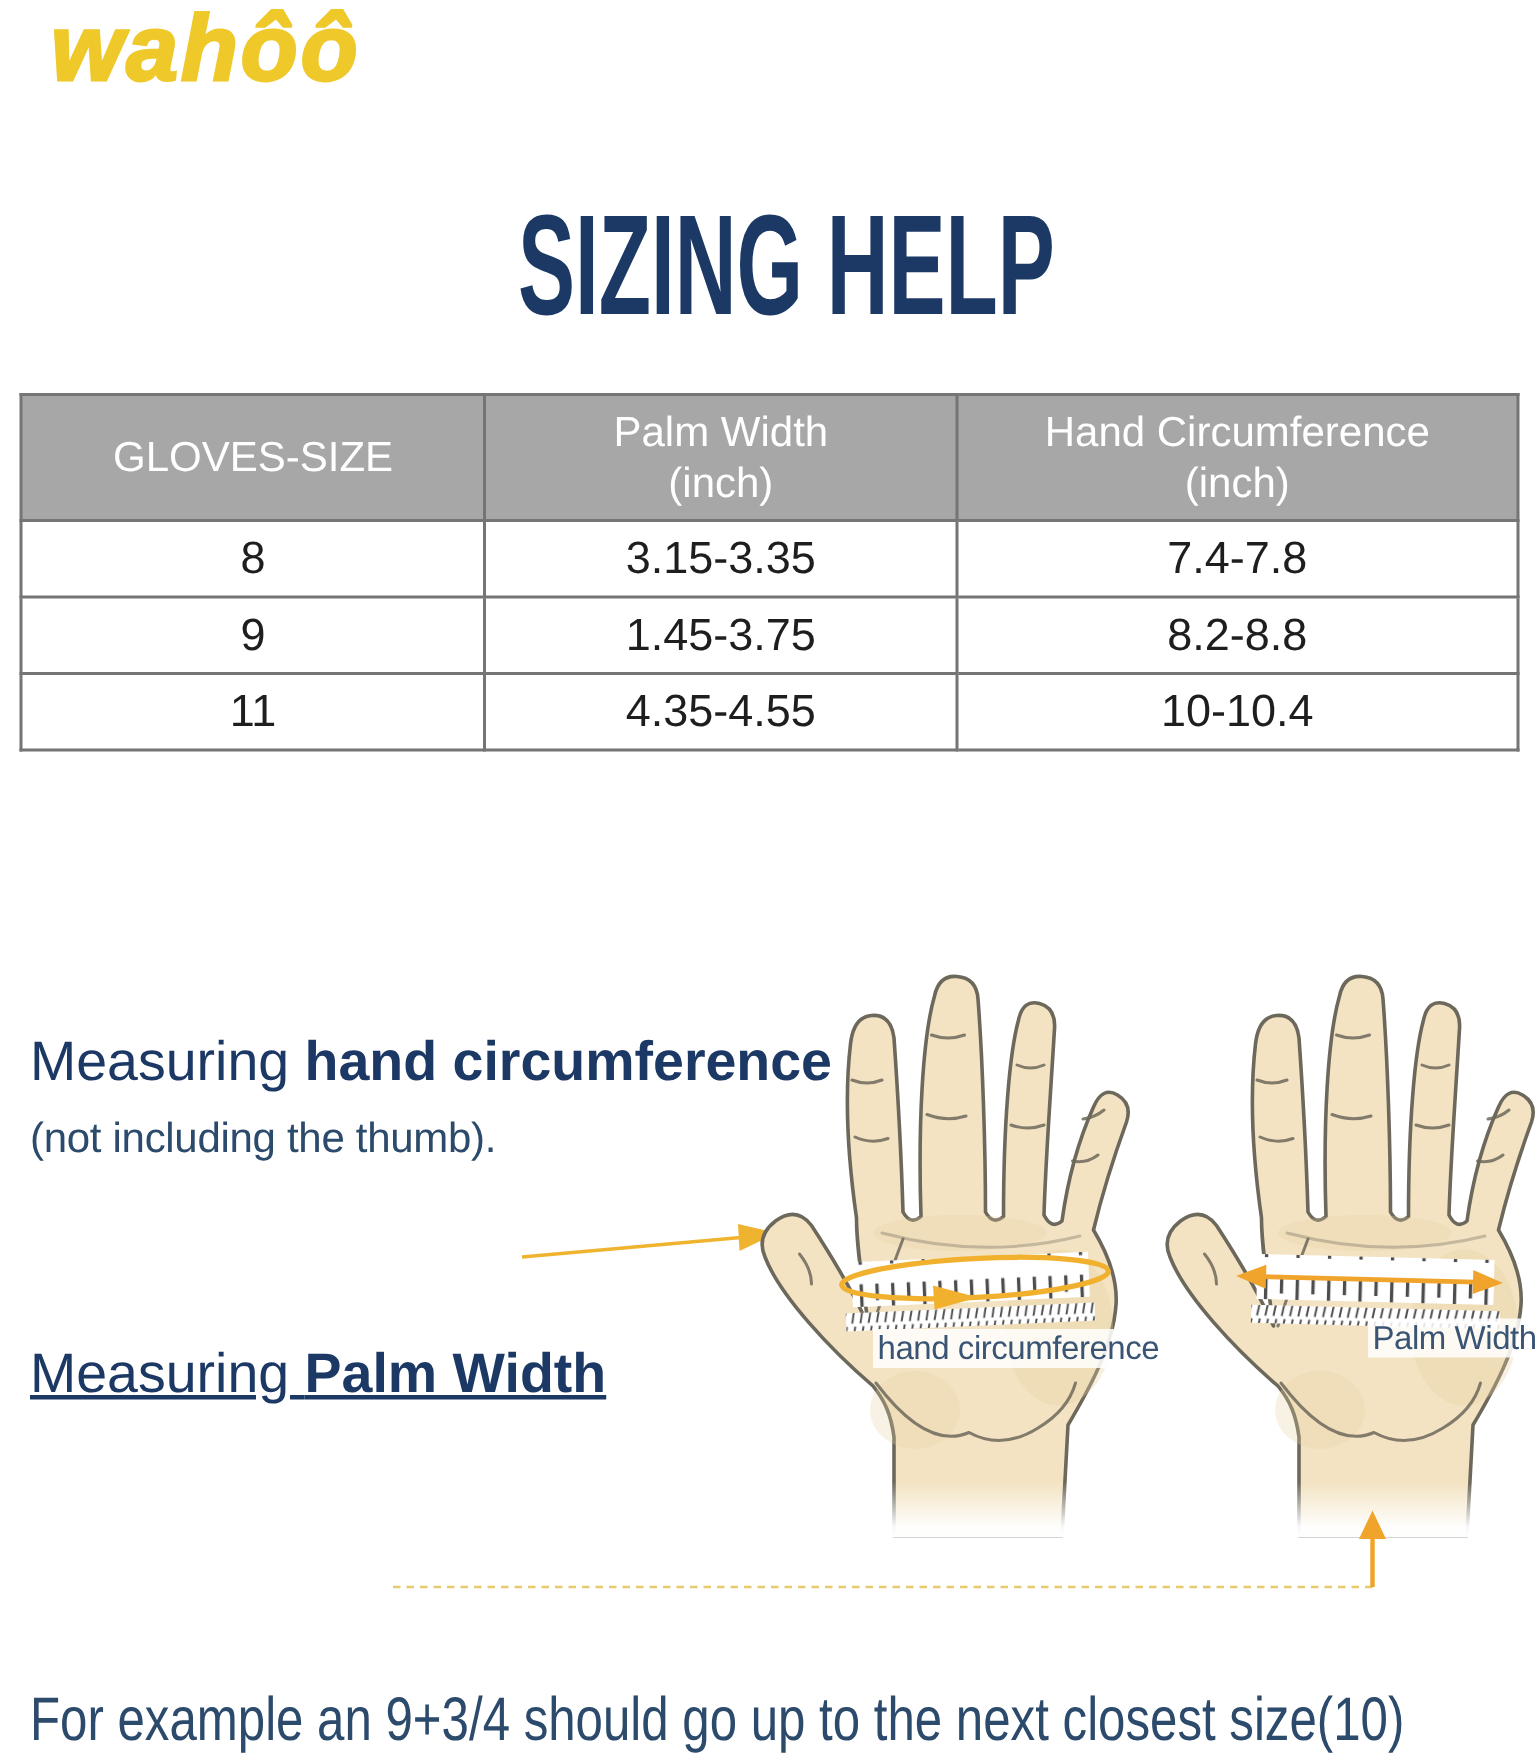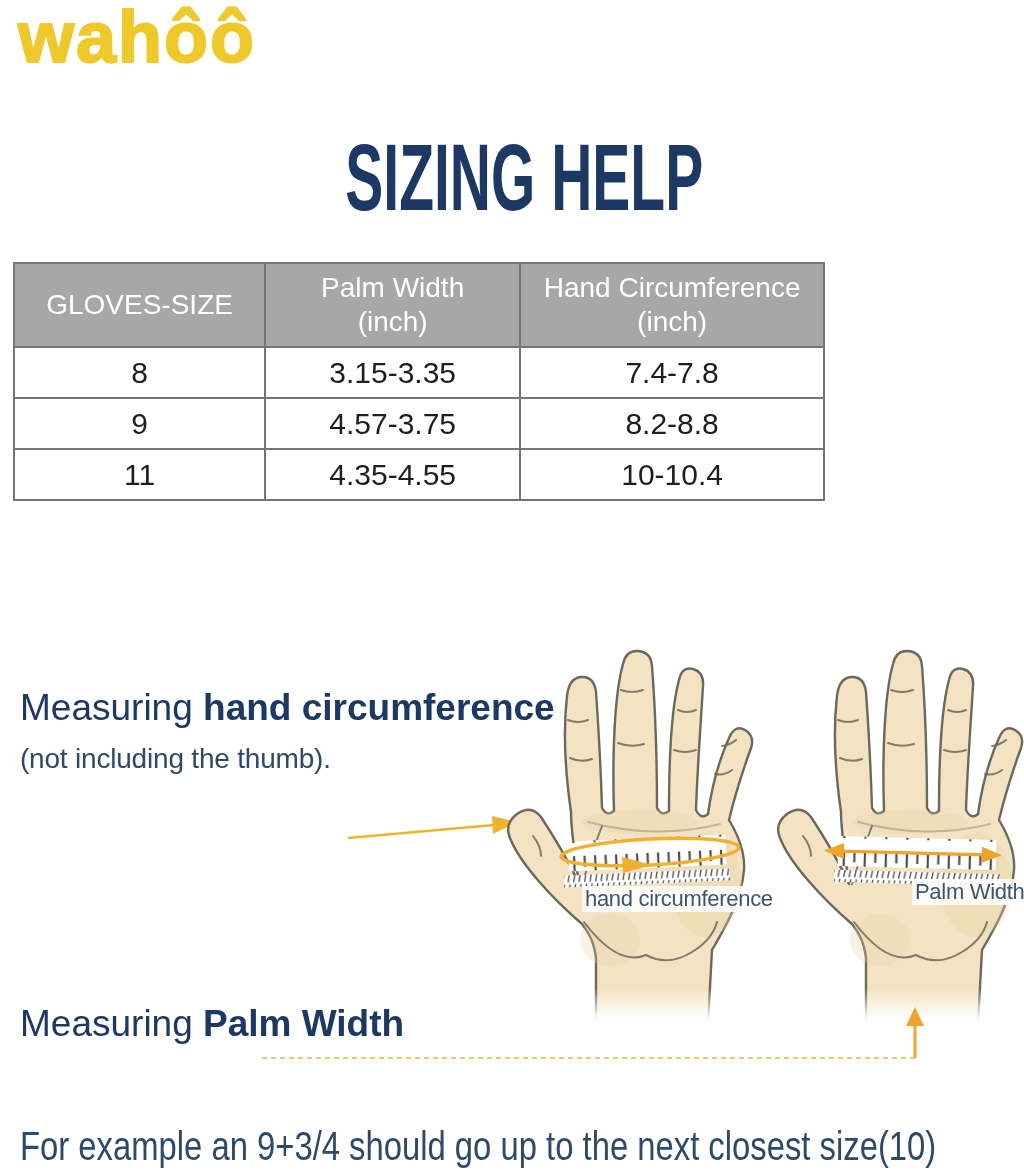--- a/index.html
+++ b/index.html
@@ -15,41 +15,41 @@
     --dash-yellow:#E5CA6F;
     --skin:#F3E3C2;
     --skin-shade:#E6CFA2;
     --skin-outline:#6D685C;
   }
   *{box-sizing:border-box;}
   html,body{margin:0;padding:0;background:#fff;}
   body{font-family:"Liberation Sans","DejaVu Sans",sans-serif;}
   .page{position:relative;width:1024px;height:1176px;background:#fff;overflow:hidden;}
 
-  .logo{position:absolute;left:18px;top:0px;font-size:72px;line-height:1.05;
-        font-weight:bold;letter-spacing:2px;color:var(--brand-yellow);
+  .logo{position:absolute;left:34px;top:0px;font-size:62px;line-height:1.05;
+        font-weight:bold;font-style:italic;letter-spacing:2px;color:var(--brand-yellow);
         -webkit-text-stroke:2px var(--brand-yellow);}
 
   .title-wrap{position:absolute;left:0;right:0;top:130px;text-align:center;padding-left:24px;}
   .title{display:inline-block;font-size:95px;line-height:1;font-weight:bold;color:var(--navy);
          transform:scaleX(0.60);transform-origin:50% 50%;white-space:nowrap;}
 
-  table.size-table{position:absolute;left:13px;top:262px;width:812px;
+  table.size-table{position:absolute;left:13px;top:262px;width:1000px;
         border-collapse:collapse;table-layout:fixed;}
   .size-table col.c1{width:31%;} .size-table col.c2{width:31.5%;} .size-table col.c3{width:37.5%;}
   .size-table th,.size-table td{border:2px solid var(--table-border);text-align:center;vertical-align:middle;}
   .size-table thead th{background:var(--table-header-bg);color:#fff;height:84px;
         font-size:28px;font-weight:500;line-height:1.2;}
   .size-table tbody td{height:51px;background:#fff;color:var(--table-text);
         font-size:30px;font-weight:500;}
 
   .sec-heading{position:absolute;left:20px;font-size:37px;line-height:1.1;color:var(--navy);white-space:nowrap;}
   .sec-heading .em{font-weight:bold;}
   .sec-heading.h1{top:688px;}
-  .sec-heading.h2{top:1004px;}
+  .sec-heading.h2{top:896px;text-decoration:underline;}
 
   .sec-body{position:absolute;left:20px;font-size:28px;line-height:38px;
         letter-spacing:-0.2px;color:var(--body-navy);white-space:nowrap;}
   .sec-body.b1{top:740px;}
   .sec-body.b2{top:1008px;}
 
   .pointer-arrow{position:absolute;left:346px;top:810px;}
   .dashed-arrow{position:absolute;left:260px;top:1004px;}
 
   .hand-figure{position:absolute;top:640px;width:270px;height:385px;}
@@ -103,21 +103,21 @@
       </tr>
     </thead>
     <tbody>
       <tr>
         <td>8</td>
         <td>3.15-3.35</td>
         <td>7.4-7.8</td>
       </tr>
       <tr>
         <td>9</td>
-        <td>4.57-3.75</td>
+        <td>1.45-3.75</td>
         <td>8.2-8.8</td>
       </tr>
       <tr>
         <td>11</td>
         <td>4.35-4.55</td>
         <td>10-10.4</td>
       </tr>
     </tbody>
   </table>
 

